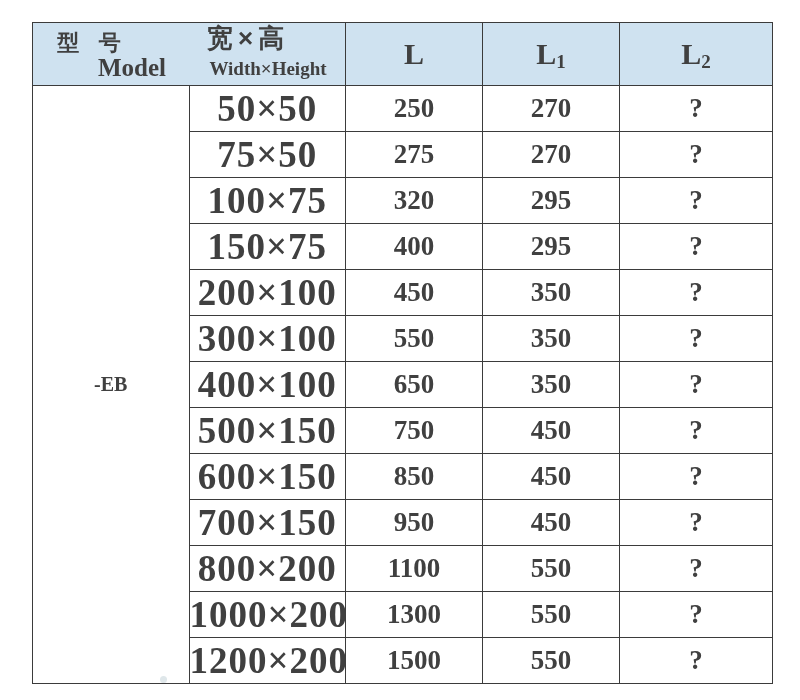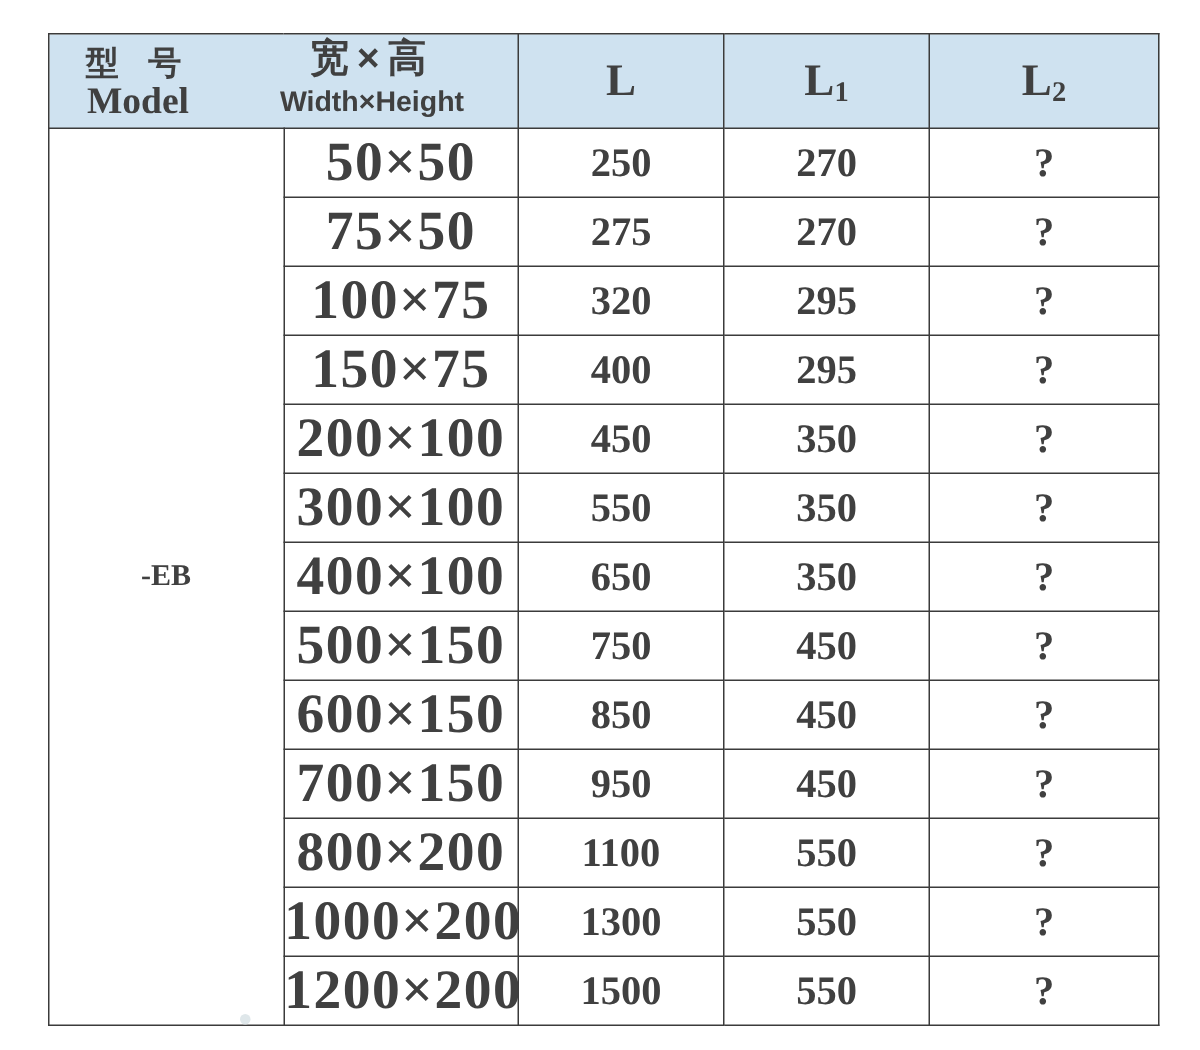--- a/index.html
+++ b/index.html
@@ -79,25 +79,26 @@
     line-height: 1.05;
     font-weight: bold;
   }
   .hdr-en-model {
     width: 118px;
     text-align: center;
     font-family: "Liberation Serif", serif;
     font-size: 25px;
     line-height: 1.05;
     font-weight: bold;
+    padding-left: 40px;
   }
   .hdr-en-size {
     flex: 1;
     text-align: center;
-    font-family: Liberation Sans, sans-serif;
+    font-family: Liberation Serif, serif;
     font-size: 19px;
     line-height: 1.2;
     font-weight: bold;
   }
   .col-head-label {
     font-family: "Liberation Serif", serif;
     font-size: 30px;
     font-weight: bold;
   }
   .col-head-label sub {

